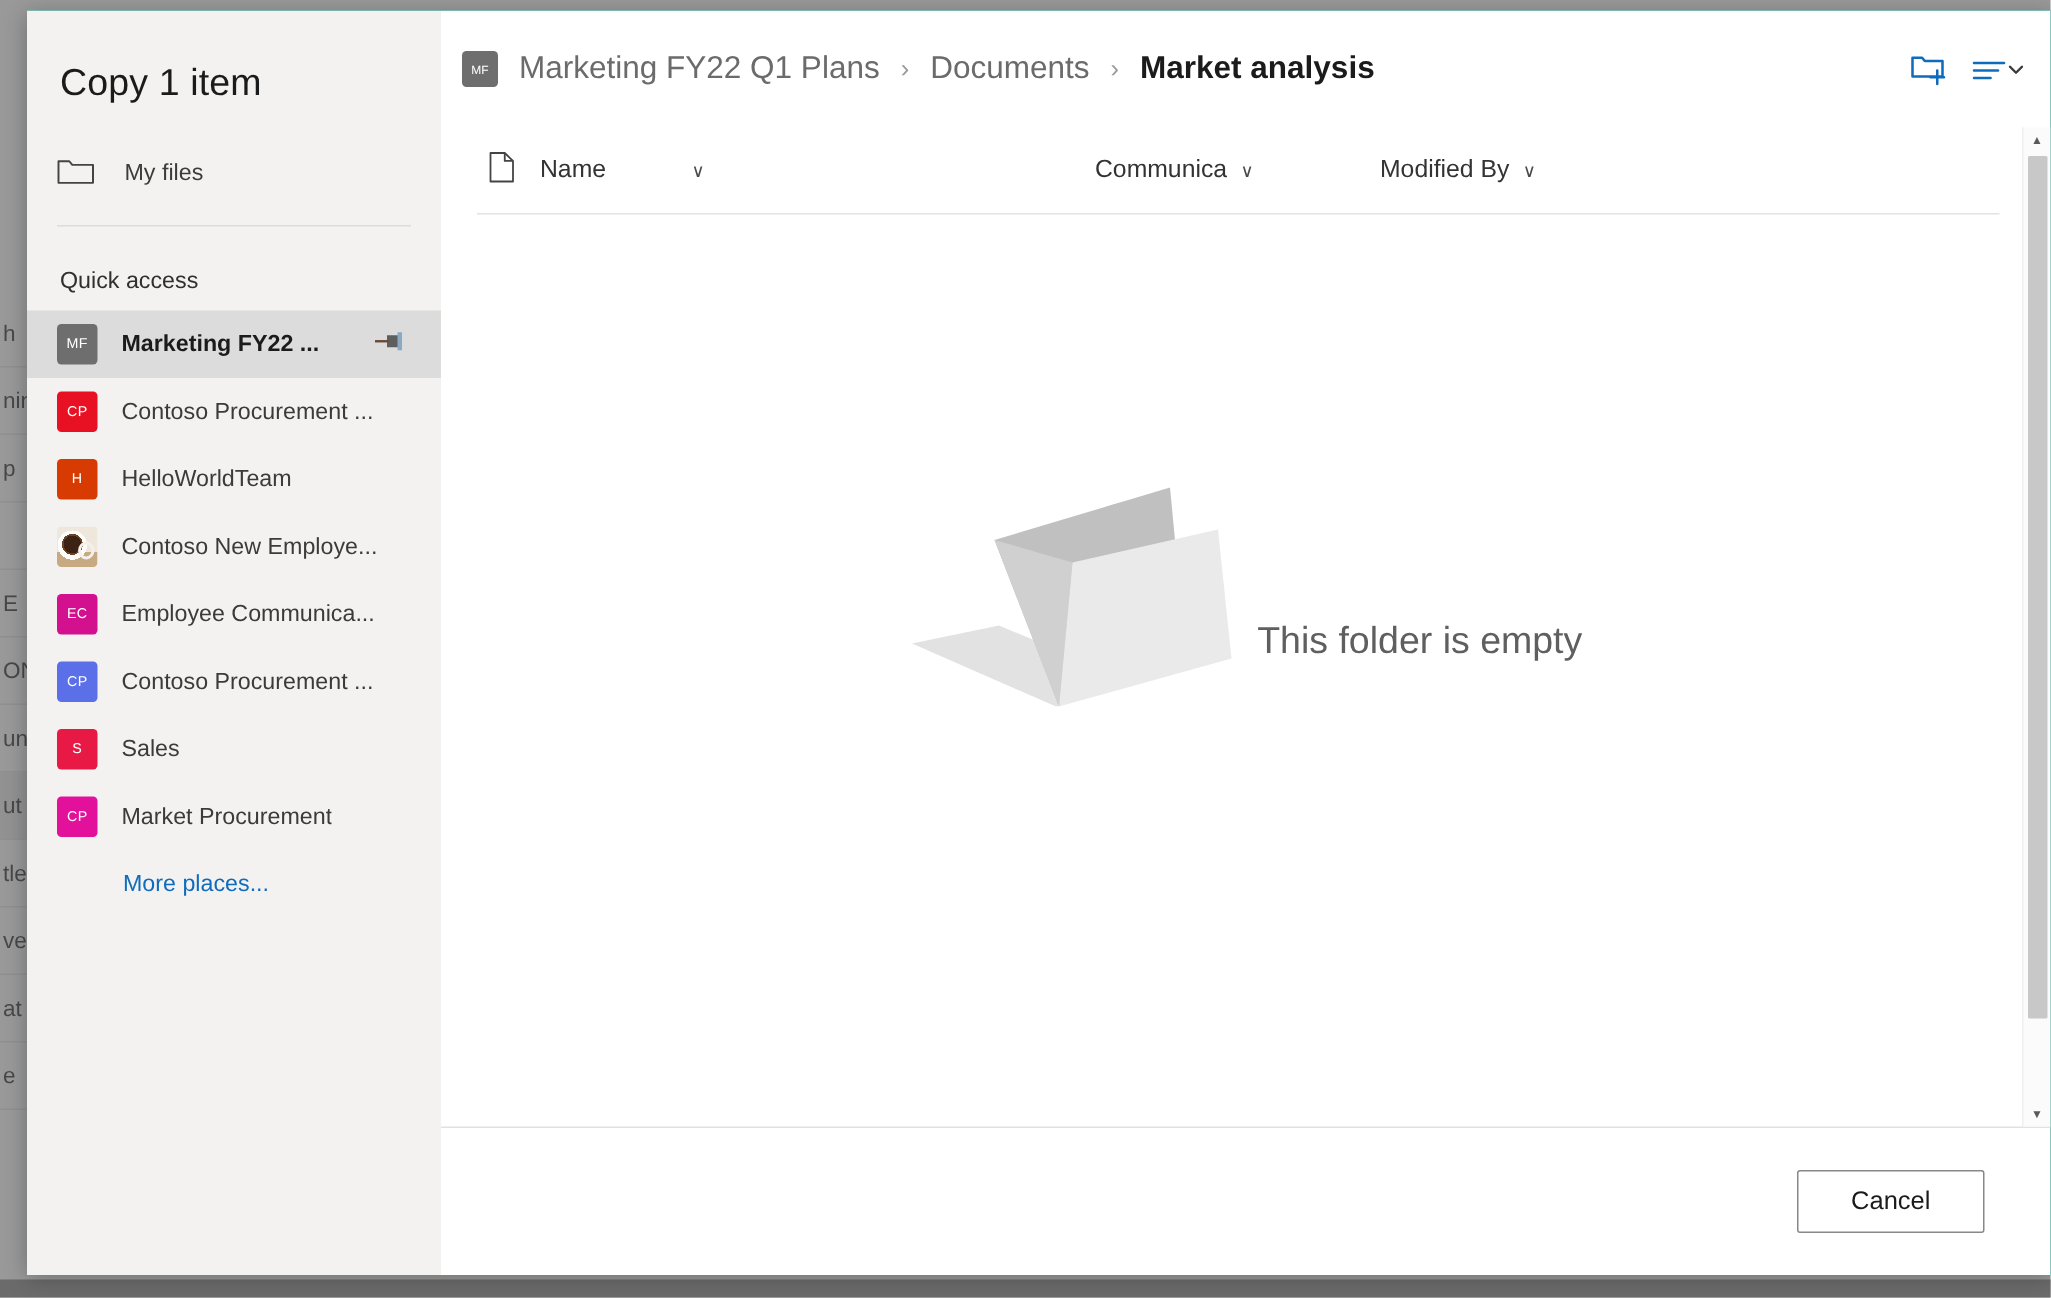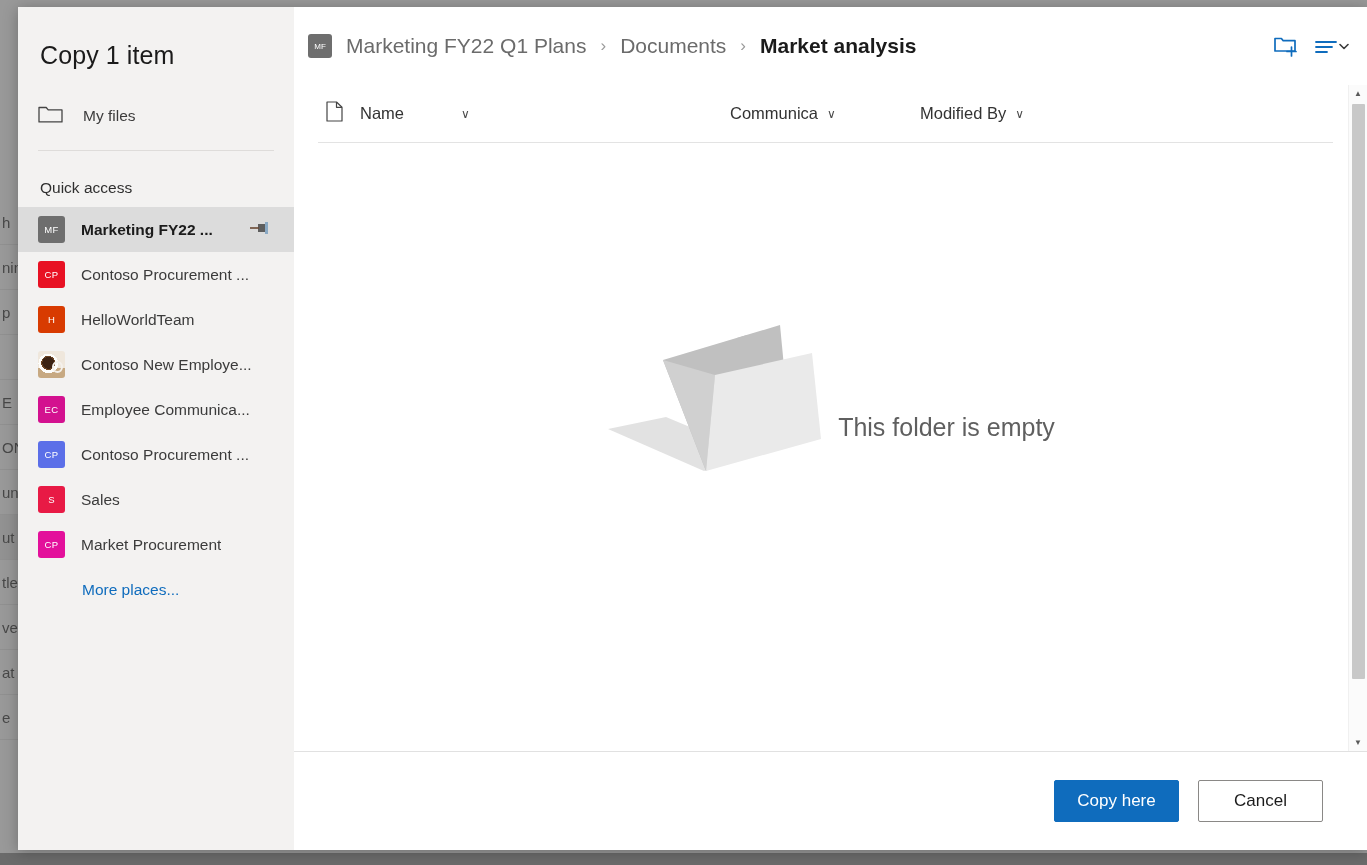--- a/index.html
+++ b/index.html
@@ -410,21 +410,20 @@
           <polygon points="57,55 174,20 182,104 100,166" fill="#c0c0c0"></polygon>
           <polygon points="131,33 141,30 143,48 133,51" fill="#c0c0c0"></polygon>
           <polygon points="57,55 100,166 109,70" fill="#d0d0d0"></polygon>
           <polygon points="109,70 206,48 215,134 100,166" fill="#eaeaea"></polygon>
         </svg>
       </span>
       <div class="empty-text">This folder is empty</div>
     </div>
 
     <div id="footer">
-      <button class="btn primary">Copy here</button>
       <button class="btn secondary">Cancel</button>
     </div>
 
     <div id="scrollbar">
       <div class="sb-arrow">▲</div>
       <div class="sb-track">
         <div class="sb-thumb"></div>
       </div>
       <div class="sb-arrow">▼</div>
     </div>

